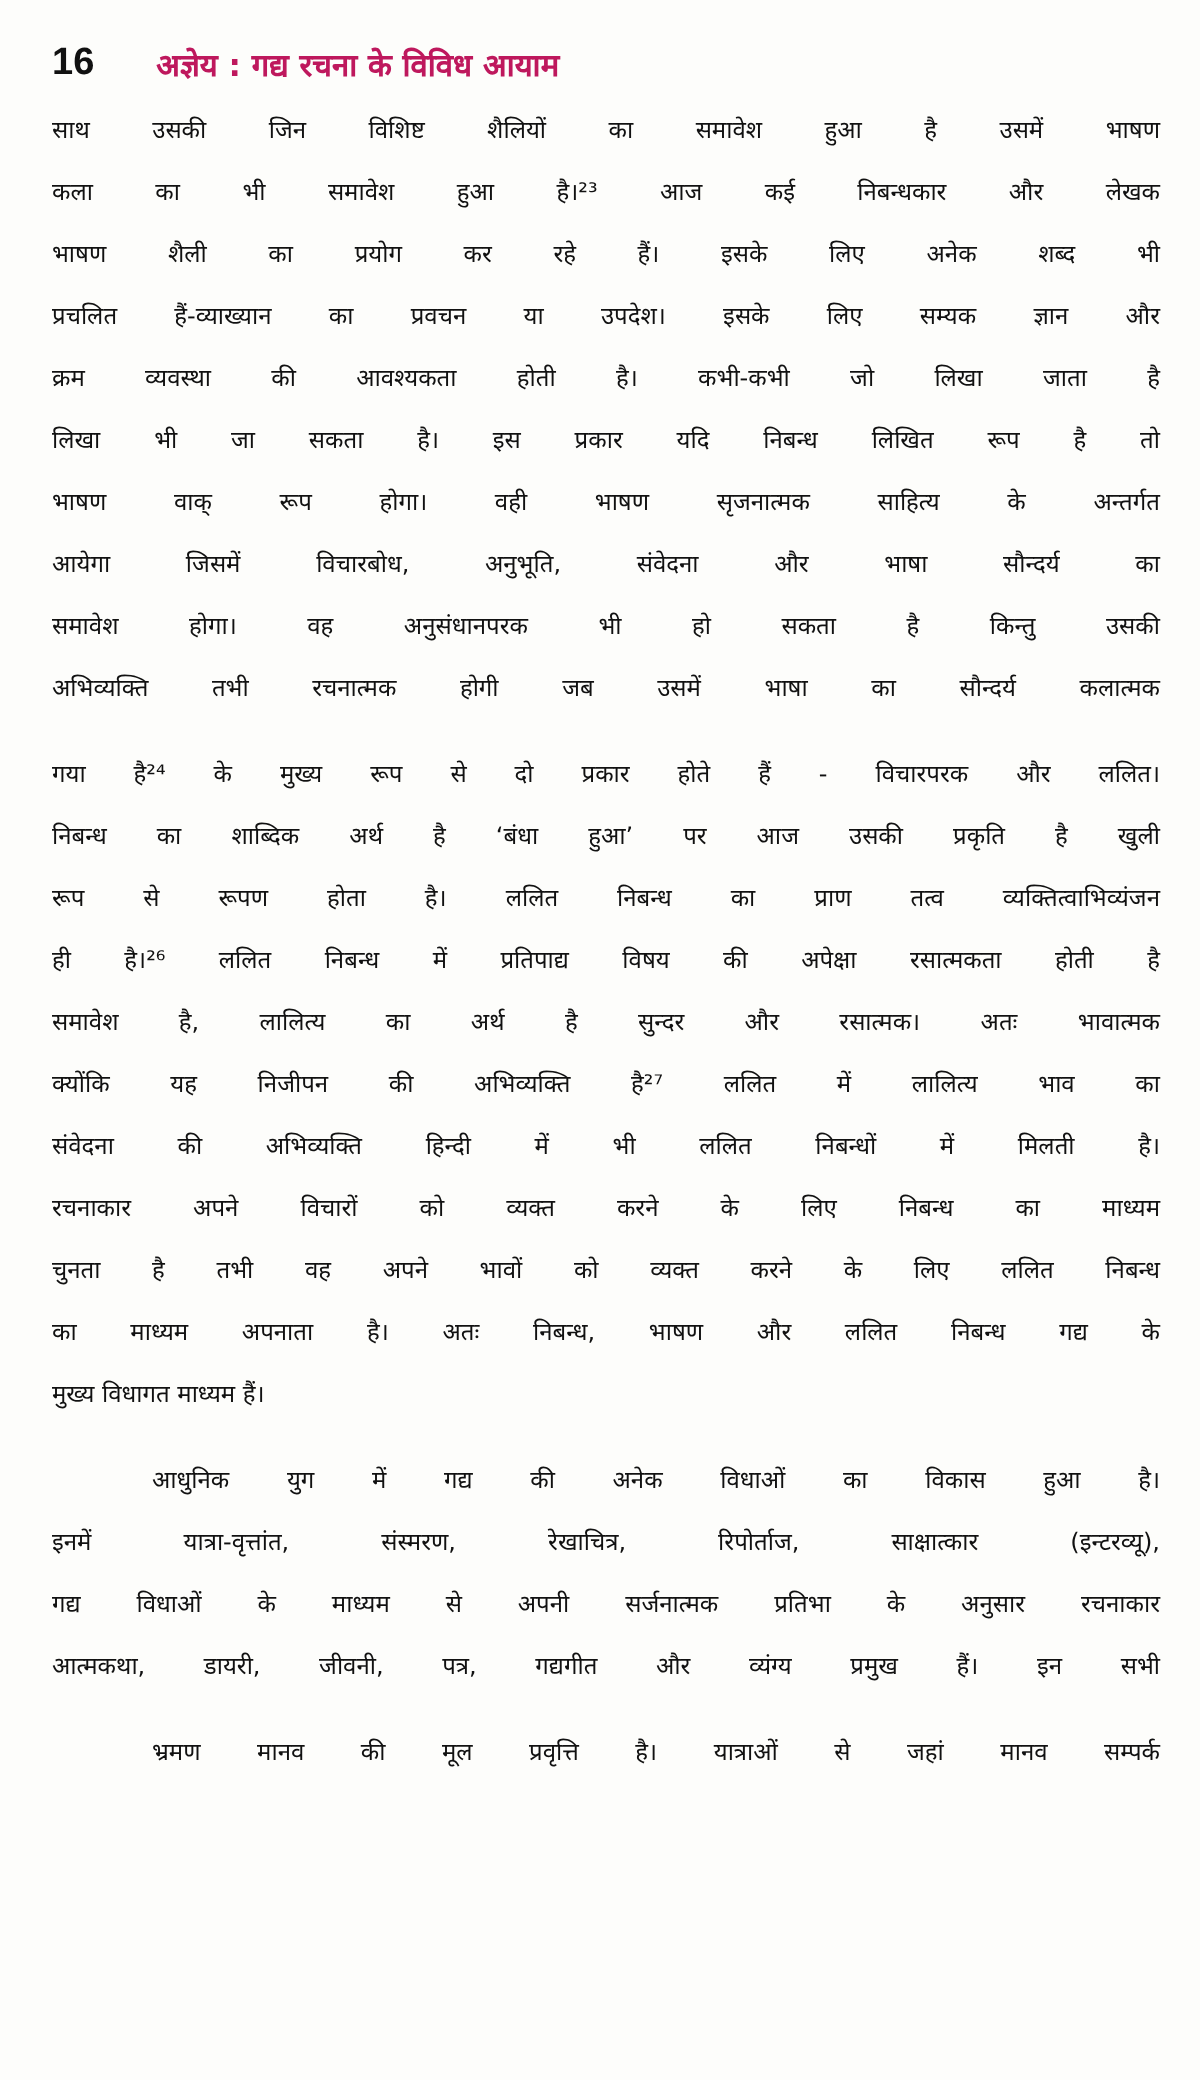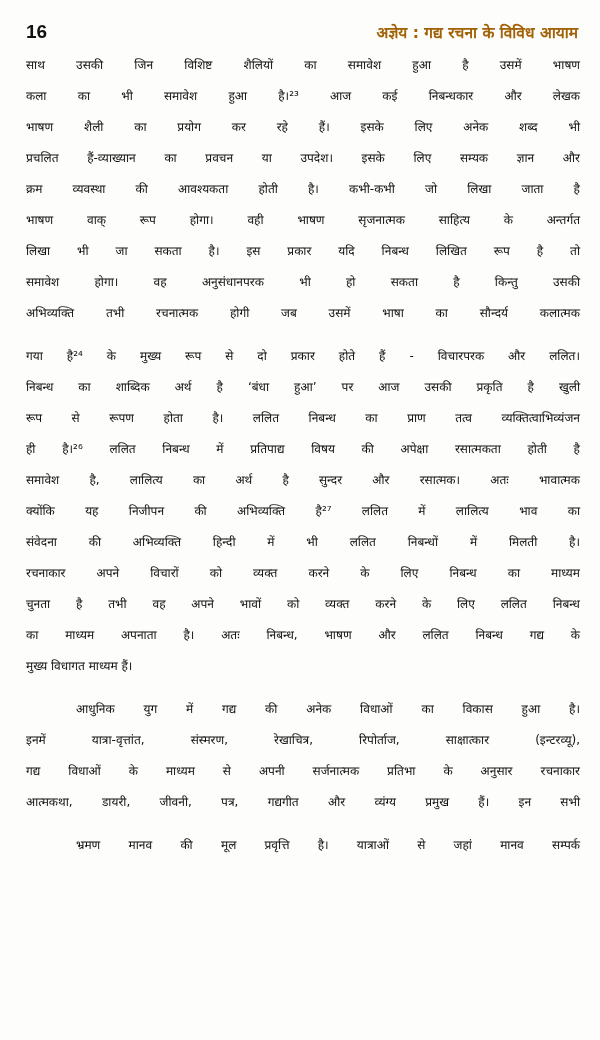--- a/index.html
+++ b/index.html
@@ -21,36 +21,34 @@
     width: 600px; height: 1040px;
     background: #fdfdfb;
   }
   .header {
     position: absolute;
     top: 18px;
     left: 26px;
     right: 22px;
     height: 28px;
     display: flex;
-    justify-content: space-between;
     align-items: center;
     gap: 31px;
   }
   .page-number {
     font-family: "Liberation Sans", sans-serif;
     font-weight: bold;
     font-size: 19px;
     color: #111;
   }
   .running-title {
     font-weight: bold;
     font-size: 15.5px;
-    color: #a16207;
+    color: #be185d;
     letter-spacing: 0px;
-    margin-left: 37px;
   }
   .body-text {
     position: absolute;
     top: 50px;
     left: 26px;
     width: 554px;
   }
   .line {
     display: block;
     height: 31px;
@@ -84,22 +82,23 @@
   </div>
 
   <div class="body-text">
 
     <div>
       <span class="line">साथ उसकी जिन विशिष्ट शैलियों का समावेश हुआ है उसमें भाषण</span>
       <span class="line">कला का भी समावेश हुआ है।²³ आज कई निबन्धकार और लेखक</span>
       <span class="line">भाषण शैली का प्रयोग कर रहे हैं।  इसके लिए अनेक शब्द भी</span>
       <span class="line">प्रचलित हैं-व्याख्यान का प्रवचन या उपदेश। इसके लिए सम्यक ज्ञान और</span>
       <span class="line">क्रम व्यवस्था की आवश्यकता होती है।  कभी-कभी जो लिखा जाता है</span>
+      <span class="line">लिखा भी जा सकता है। इस प्रकार यदि निबन्ध लिखित रूप है तो</span>
       <span class="line">भाषण वाक् रूप होगा। वही भाषण सृजनात्मक साहित्य के अन्तर्गत</span>
-      <span class="line">लिखा भी जा सकता है। इस प्रकार यदि निबन्ध लिखित रूप है तो</span>
+      <span class="line">आयेगा जिसमें विचारबोध, अनुभूति, संवेदना और भाषा सौन्दर्य का</span>
       <span class="line">समावेश होगा। वह अनुसंधानपरक भी हो सकता है किन्तु उसकी</span>
       <span class="line">अभिव्यक्ति तभी रचनात्मक होगी जब उसमें भाषा का सौन्दर्य कलात्मक</span>
     </div>
     <span class="para-gap"></span>
 
     <div>
       <span class="line">गया है²⁴ के मुख्य रूप से दो प्रकार होते हैं - विचारपरक और ललित।</span>
       <span class="line">निबन्ध का शाब्दिक अर्थ है ‘बंधा हुआ’ पर आज उसकी प्रकृति है खुली</span>
       <span class="line">रूप से रूपण होता है। ललित निबन्ध का प्राण तत्व व्यक्तित्वाभिव्यंजन</span>
       <span class="line">ही है।²⁶ ललित निबन्ध में प्रतिपाद्य विषय की अपेक्षा रसात्मकता होती है</span>

